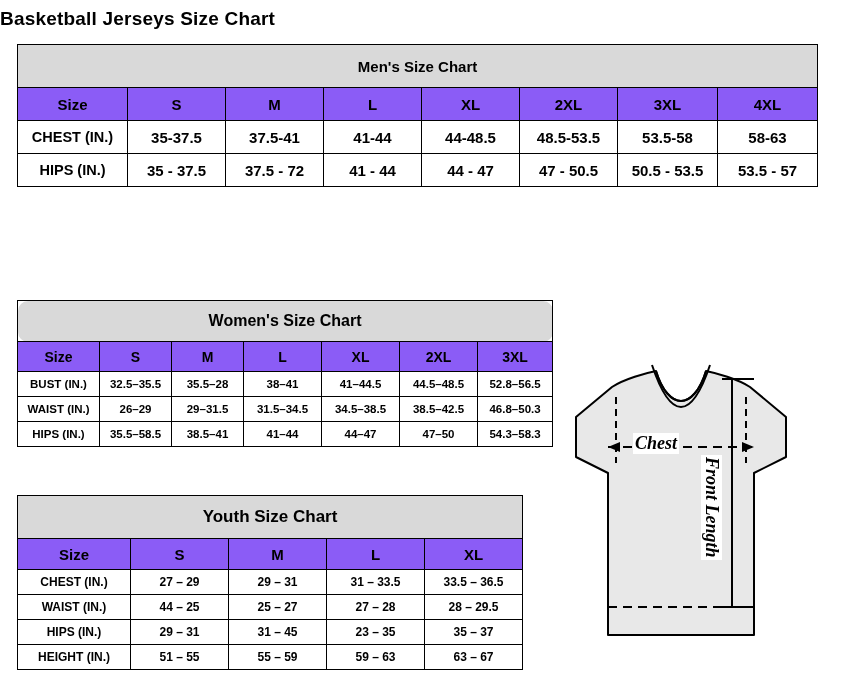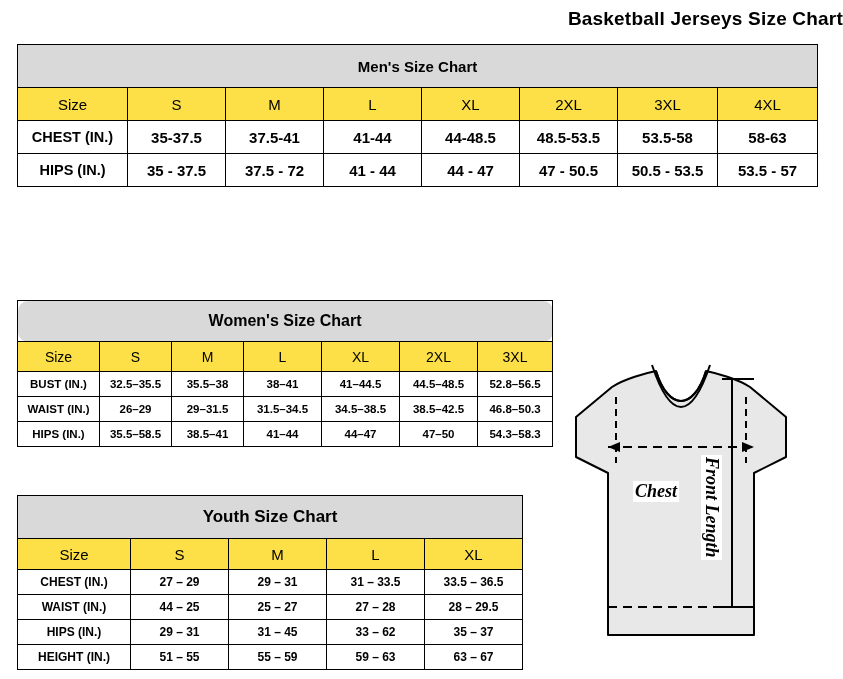--- a/index.html
+++ b/index.html
@@ -9,21 +9,21 @@
   }
   body {
     width: 843px;
     height: 679px;
     font-family: "Liberation Sans", sans-serif;
     color: #000000;
     position: relative;
     overflow: hidden;
   }
   .page-title {
-    text-align: right;
+    text-align: left;
     font-size: 19px;
     font-weight: bold;
     margin-top: 8px;
     letter-spacing: 0.2px;
   }
 
   table {
     border-collapse: collapse;
     table-layout: fixed;
   }
@@ -34,22 +34,22 @@
     background: #fff;
     font-weight: bold;
   }
   .banner {
     background: #d9d9d9;
     font-size: 17px;
     font-weight: bold;
     padding: 8px 0;
   }
   .hdr {
-    background: #fde047;
-    font-weight: normal;
+    background: #8b5cf6;
+    font-weight: bold;
   }
 
   
   #mens-table {
     position: absolute;
     left: 17px;
     top: 44px;
     width: 800px;
   }
   #mens-table .banner { height: 26px; }
@@ -93,21 +93,20 @@
   .lbl-chest {
     position: absolute;
     left: 93px;
     top: 98px;
     font-family: "Liberation Serif", serif;
     font-style: italic;
     font-weight: bold;
     font-size: 18px;
     background: #fff;
     padding: 0 2px;
-    margin-top: 48px;
   }
   .lbl-front {
     position: absolute;
     left: 182px;
     top: 120px;
     font-family: "Liberation Serif", serif;
     font-style: italic;
     font-weight: bold;
     font-size: 18px;
     transform: rotate(90deg);
@@ -189,21 +188,21 @@
         <td class="hdr">S</td>
         <td class="hdr">M</td>
         <td class="hdr">L</td>
         <td class="hdr">XL</td>
         <td class="hdr">2XL</td>
         <td class="hdr">3XL</td>
       </tr>
       <tr>
         <td class="rowlabel">BUST  (IN.)</td>
         <td>32.5–35.5</td>
-        <td>35.5–38</td>
+        <td>35.5–28</td>
         <td>38–41</td>
         <td>41–44.5</td>
         <td>44.5–48.5</td>
         <td>52.8–56.5</td>
       </tr>
       <tr>
         <td class="rowlabel">WAIST  (IN.)</td>
         <td>26–29</td>
         <td>29–31.5</td>
         <td>31.5–34.5</td>
@@ -253,21 +252,21 @@
         <td class="rowlabel">WAIST  (IN.)</td>
         <td>44 – 25</td>
         <td>25 – 27</td>
         <td>27 – 28</td>
         <td>28 – 29.5</td>
       </tr>
       <tr>
         <td class="rowlabel">HIPS  (IN.)</td>
         <td>29 – 31</td>
         <td>31 – 45</td>
-        <td>33 – 62</td>
+        <td>23 – 35</td>
         <td>35 – 37</td>
       </tr>
       <tr>
         <td class="rowlabel">HEIGHT  (IN.)</td>
         <td>51 – 55</td>
         <td>55 – 59</td>
         <td>59 – 63</td>
         <td>63 – 67</td>
       </tr>
     </tbody>

